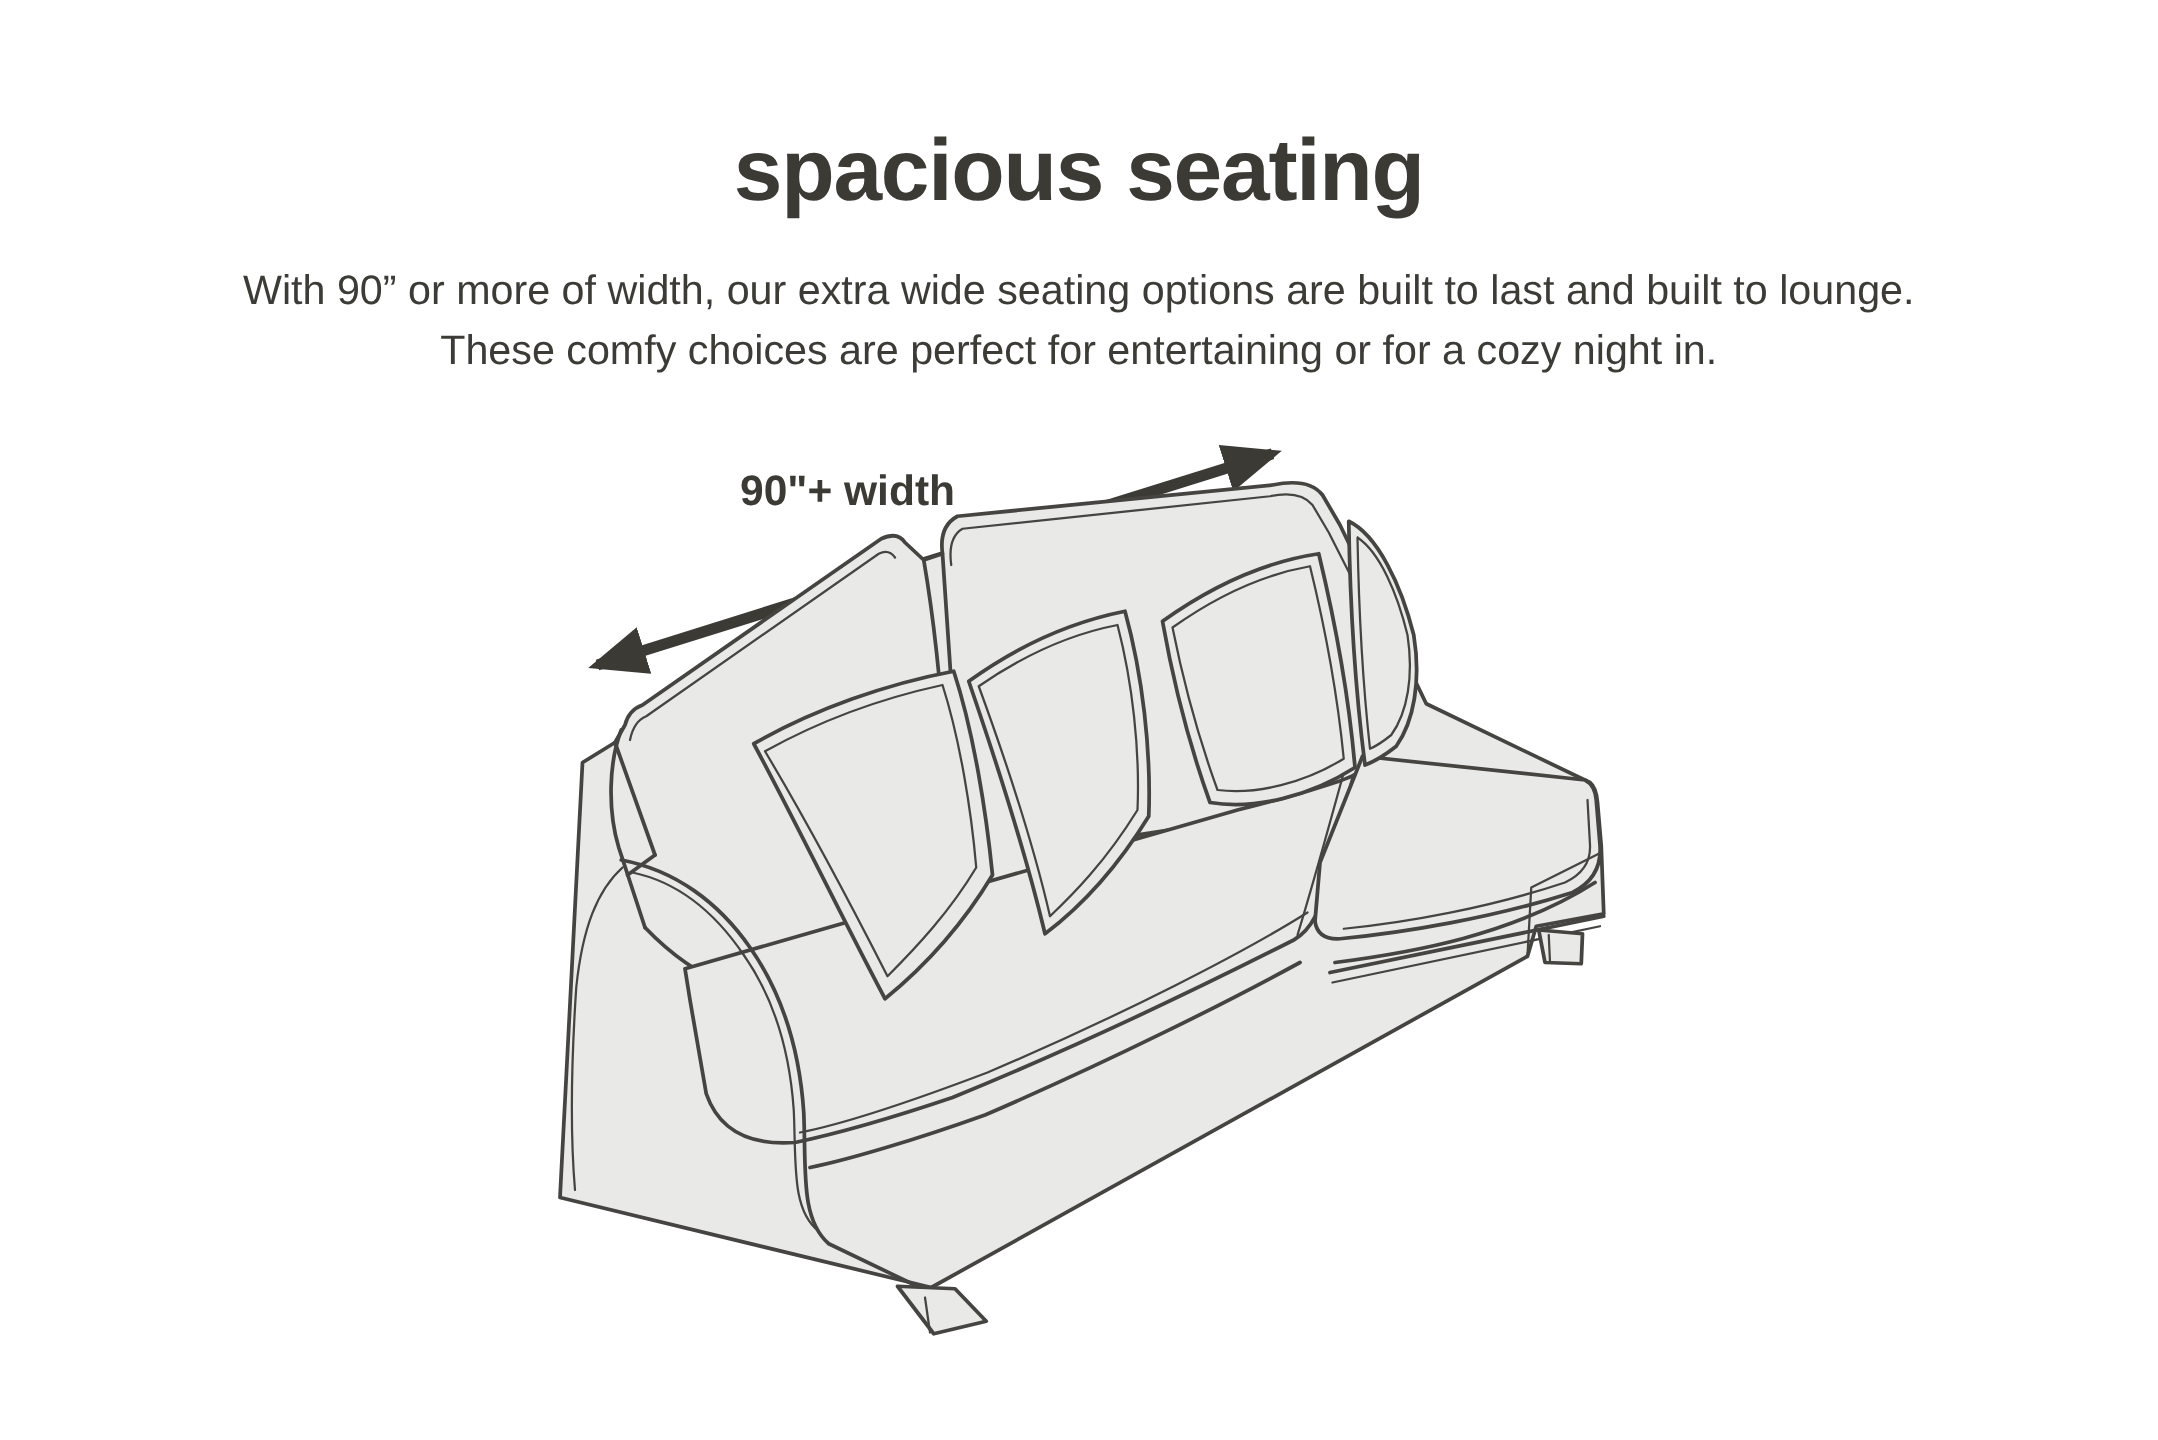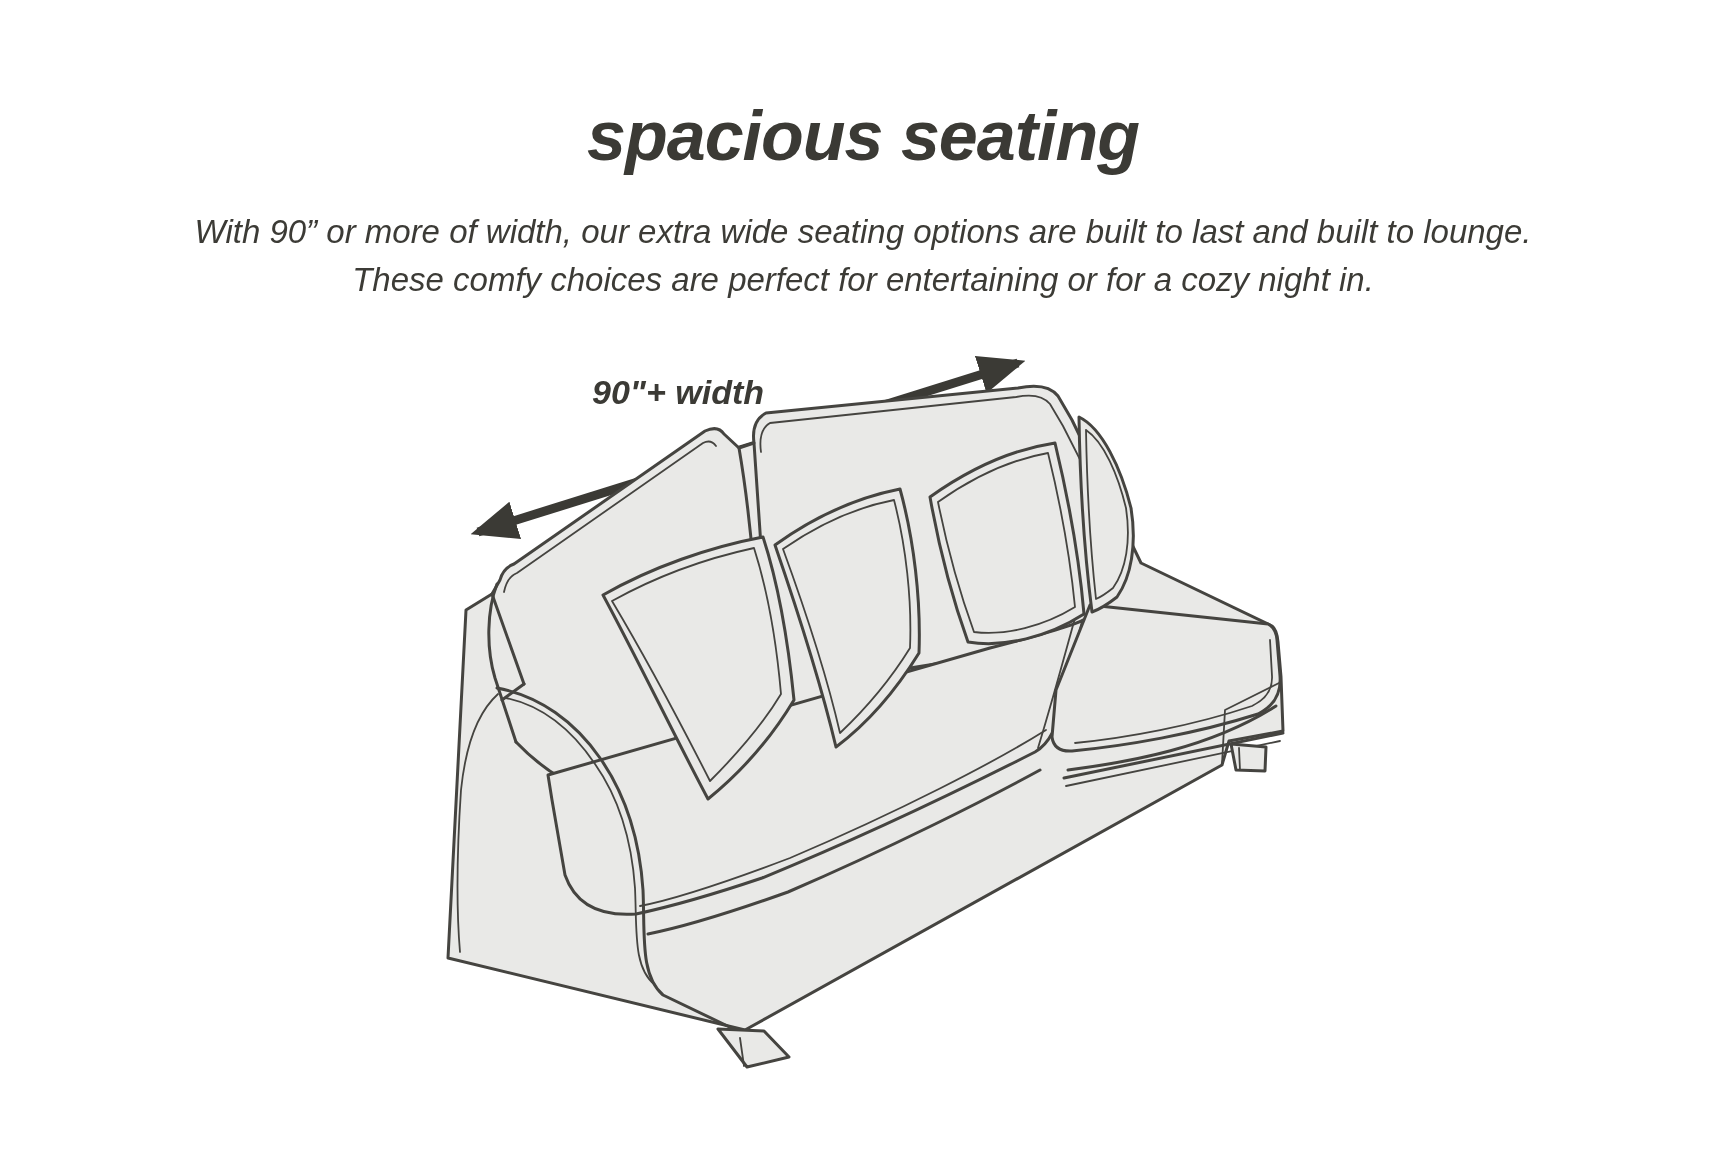--- a/index.html
+++ b/index.html
@@ -2,21 +2,20 @@
 <html><head>
 <meta charset="utf-8">
 <style>
   html,body{margin:0;padding:0;background:#ffffff;}
   .canvas{
     position:relative;
     width:1726px;height:1152px;
     background:#ffffff;
     overflow:hidden;
     font-family:"Liberation Sans", sans-serif;
-    font-style:italic;
   }
   svg{display:block;}
   text{font-family:"Liberation Sans", sans-serif;}
   .title-text{font-size:70px;font-weight:bold;letter-spacing:-1px;}
   .sub-text{font-size:33px;font-weight:normal;}
   .dim-text{font-size:34px;font-weight:bold;}
 </style>
 </head>
 <body>
 

